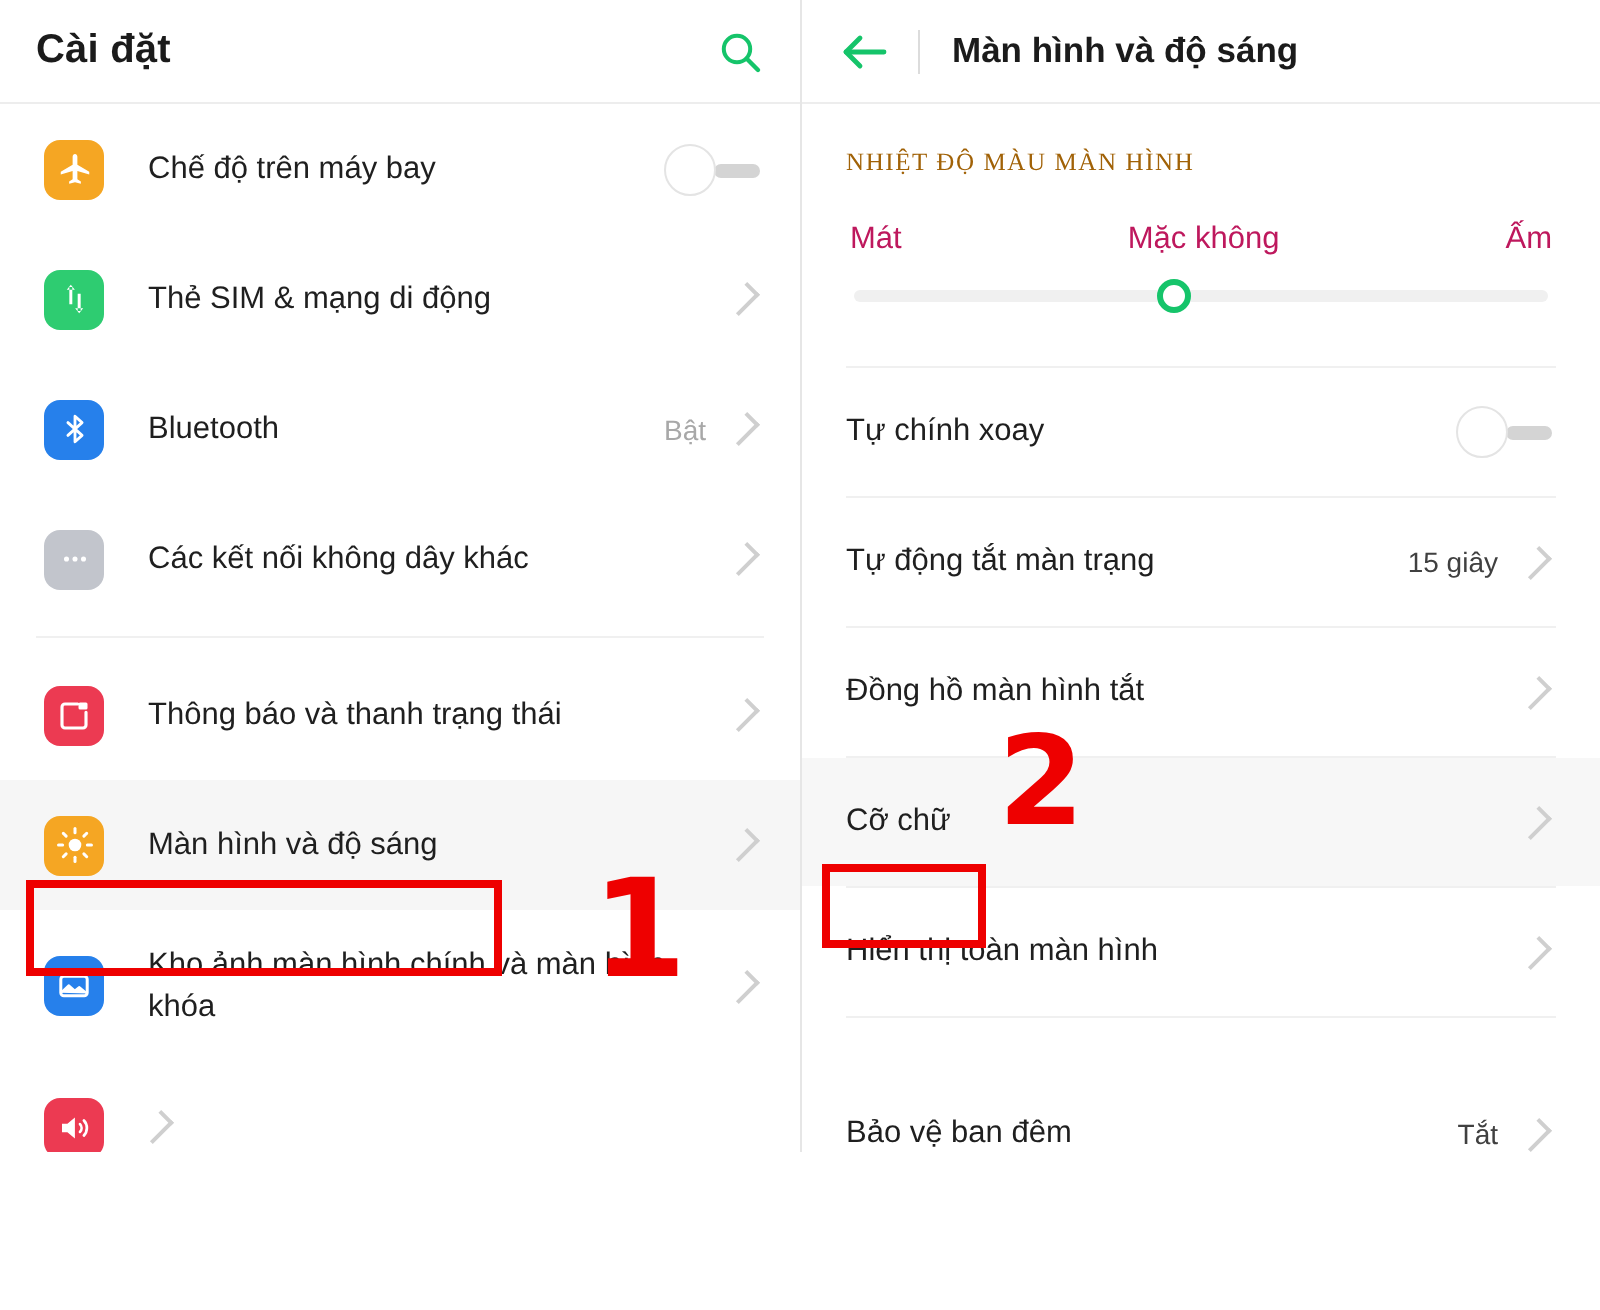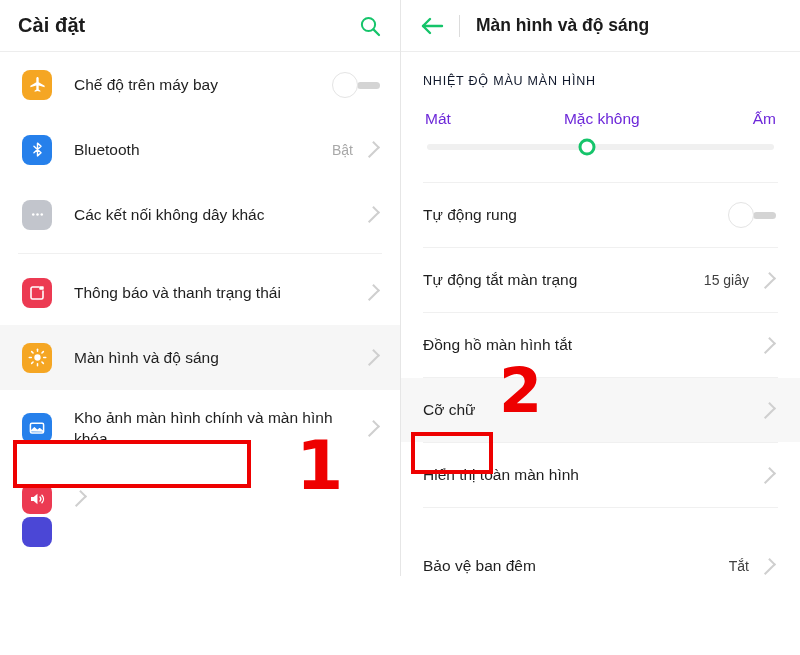--- a/index.html
+++ b/index.html
@@ -59,28 +59,28 @@
     position: absolute; left: 0; top: 0; width: 26px; height: 26px;
     border-radius: 50%; background: #fff; border: 1.5px solid #e4e4e4;
   }
   .toggle .bar {
     position: absolute; left: 25px; top: 10px; width: 23px; height: 7px;
     border-radius: 4px; background: #d4d4d4;
   }
 
   
   .section-label {
-    font-size: 12.5px; color: #0f172a; letter-spacing: .8px;
-    padding: 22px 22px 0 22px; text-transform: uppercase;
+    font-size: 12.5px; color: #a16207; letter-spacing: .8px;
+    padding: 22px 22px 0 22px; text-transform: uppercase; font-family: Liberation Serif, serif;
   }
   .temp-scale {
     display: flex; align-items: baseline; justify-content: space-between;
     padding: 22px 24px 0 24px;
   }
-  .temp-scale span { font-size: 15.5px; color: #6d28d9; text-align: center; }
+  .temp-scale span { font-size: 15.5px; color: #be185d; text-align: center; }
   .slider-wrap { padding: 16px 26px 0 26px; position: relative; }
   .slider-track { height: 6px; border-radius: 3px; background: #f0f0f0; position: relative; }
   .slider-thumb {
     position: absolute; top: 50%; width: 17px; height: 17px; border-radius: 50%;
     border: 3.2px solid #15c46a; background: #ffffff;
     transform: translate(-50%, -50%);
   }
   .r-row {
     display: flex; align-items: center; height: 64px; padding: 0 22px;
     position: relative;
@@ -132,20 +132,30 @@
             <path d="M21 15.5v-1.8l-7.5-4.4V4.2c0-.9-.7-1.7-1.5-1.7s-1.5.8-1.5 1.7v5.1L3 13.7v1.8l7.5-2.3v5.2l-2.2 1.5v1.4l3.7-1 3.7 1v-1.4l-2.2-1.5v-5.2L21 15.5z"></path>
           </svg>
         </div>
         <div class="row-label">Chế độ trên máy bay</div>
         <div class="toggle">
           <div class="bar"></div>
           <div class="knob"></div>
         </div>
       </div>
 
+      <div class="row">
+        <div class="ico" style="background:#2ecc71;">
+          <svg width="17" height="17" viewBox="0 0 24 24" fill="#fff">
+            <path d="M8 3.5h2.1v12.2H8zM9.05 2 6.2 5.4h5.7z"></path>
+            <path d="M13.9 8.3H16v12.2h-2.1zM14.95 22l2.85-3.4h-5.7z"></path>
+          </svg>
+        </div>
+        <div class="row-label">Thẻ SIM &amp; mạng di động</div>
+        <div class="chev"></div>
+      </div>
 
 
       <div class="row">
         <div class="ico" style="background:#2680eb;">
           <svg width="17" height="17" viewBox="0 0 24 24" fill="none" stroke="#fff" stroke-width="2" stroke-linejoin="round" stroke-linecap="round">
             <path d="M7 7.5 17 16.5 12 21V3l5 4.5L7 16.5"></path>
           </svg>
         </div>
         <div class="row-label">Bluetooth</div>
         <div class="row-value">Bật</div>
@@ -248,21 +258,21 @@
     <div class="slider-wrap">
       <div class="slider-track">
         <div class="slider-thumb" style="left:46%;"></div>
       </div>
     </div>
 
     <div style="height:32px;"></div>
     <div class="r-divider"></div>
 
     <div class="r-row">
-      <div class="r-label">Tự động rung</div>
+      <div class="r-label">Tự chính xoay</div>
       <div class="toggle">
         <div class="bar"></div>
         <div class="knob"></div>
       </div>
     </div>
     <div class="r-divider"></div>
 
     <div class="r-row">
       <div class="r-label">Tự động tắt màn trạng</div>
       <div class="r-value">15 giây</div>

